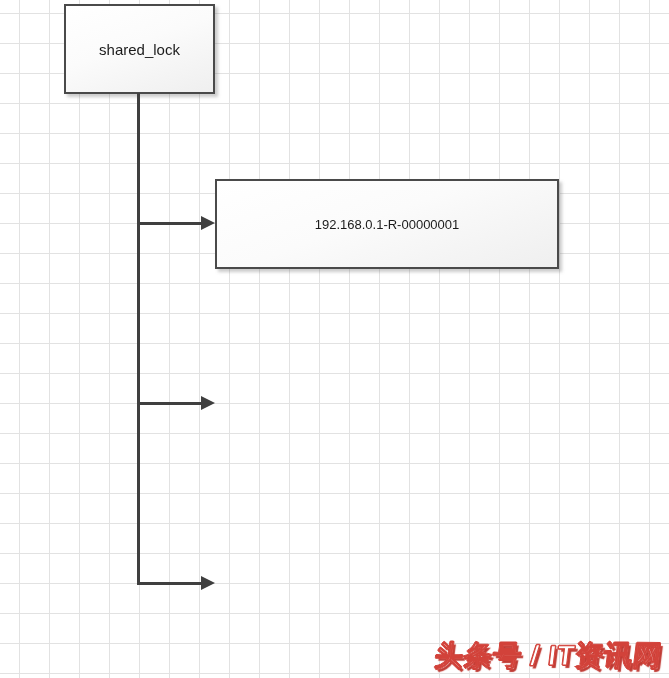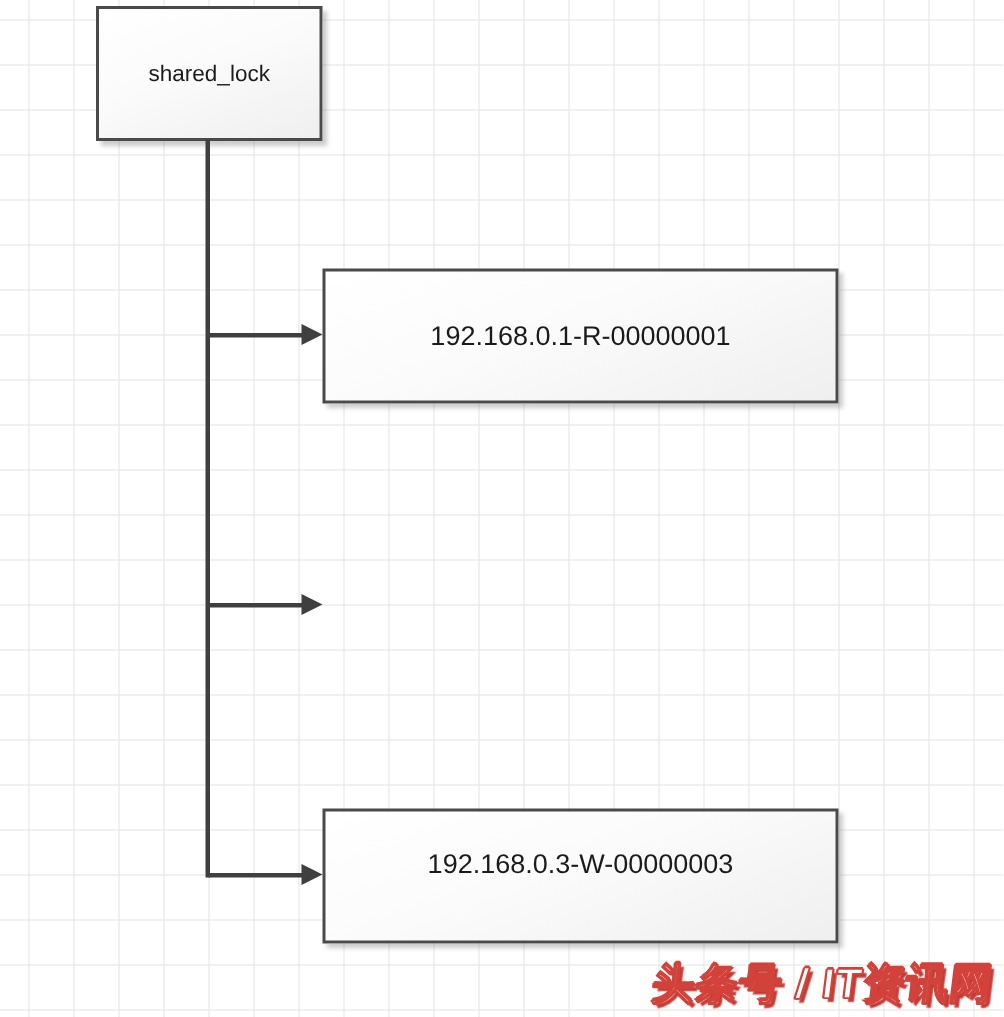--- a/index.html
+++ b/index.html
@@ -32,21 +32,21 @@
 
   .node-root {
     left: 64px; top: 4px;
     width: 151px; height: 90px;
     font-size: 15px;
   }
 
   .node-child {
     left: 215px;
     width: 344px; height: 90px;
-    font-size: 18px;
+    font-size: 13px;
   }
   .node-child-1 { top: 179px; }
   .node-child-2 { top: 359px; }
   .node-child-3 { top: 539px; }
   .node-child-3 .node-label { position: relative; top: -8px; }
 
   .connector {
     position: absolute;
     background: #3f3f3f;
   }
@@ -105,19 +105,16 @@
   <div class="connector branch branch-3"></div>
   <div class="arrowhead arrowhead-1"></div>
   <div class="arrowhead arrowhead-2"></div>
   <div class="arrowhead arrowhead-3"></div>
 
   <div class="node node-child node-child-1">
     <span class="node-label">192.168.0.1-R-00000001</span>
   </div>
 
 
-  <div class="node node-child node-child-3">
-    <span class="node-label">192.168.0.3-W-00000003</span>
-  </div>
 
   <div class="watermark">头条号 / IT资讯网</div>
 
 </div>
 
 </body></html>

